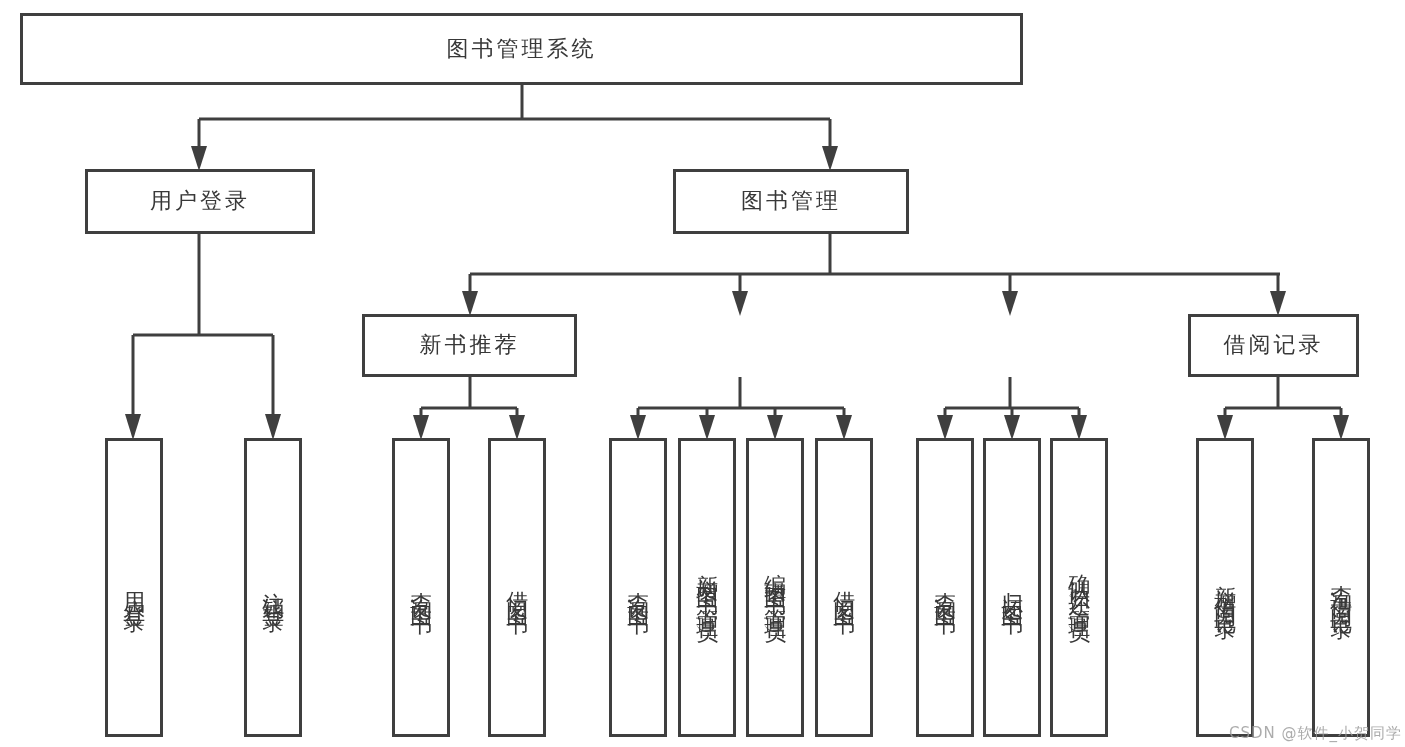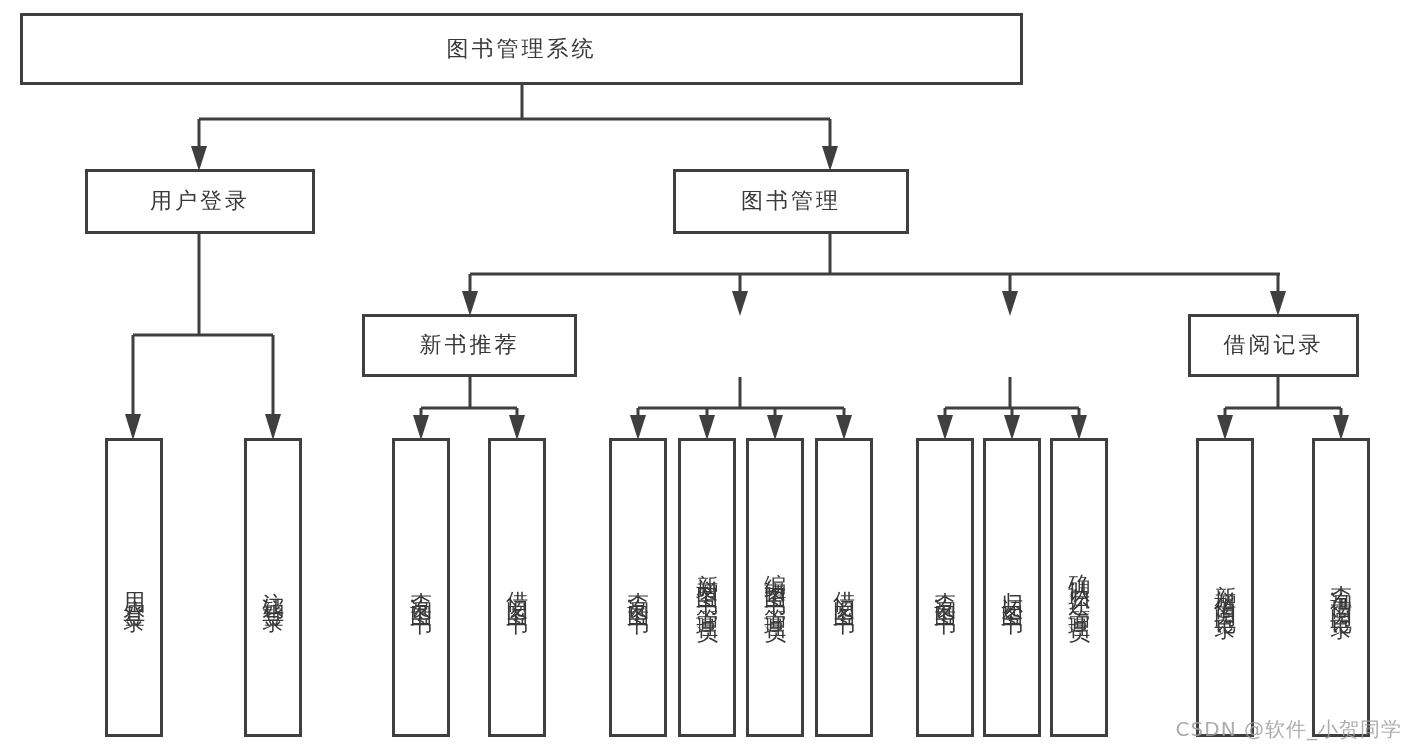--- a/index.html
+++ b/index.html
@@ -56,21 +56,21 @@
     writing-mode: vertical-rl;
     text-orientation: mixed;
     letter-spacing: 7px;
     font-size: 22px;
     padding: 4px 0;
   }
   .watermark {
     position: absolute;
     right: 3px;
     bottom: 4px;
-    font-size: 20px;
+    font-size: 15px;
     letter-spacing: 1px;
     color: rgba(158, 158, 158, 0.85);
     z-index: 10;
     white-space: nowrap;
   }
 </style>
 </head>
 <body>
 
 <div class="stage">

